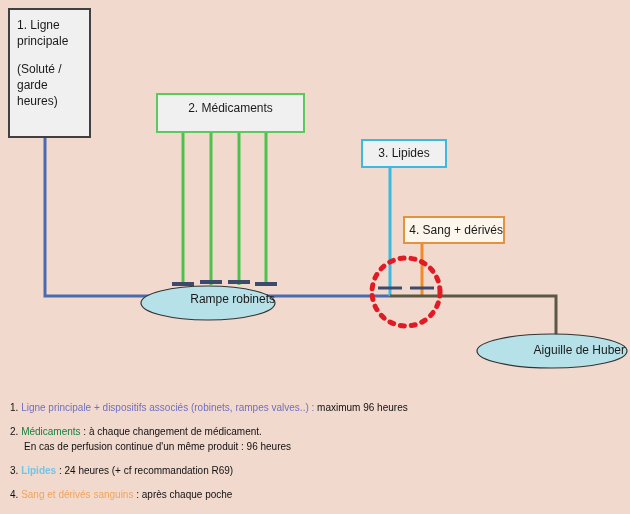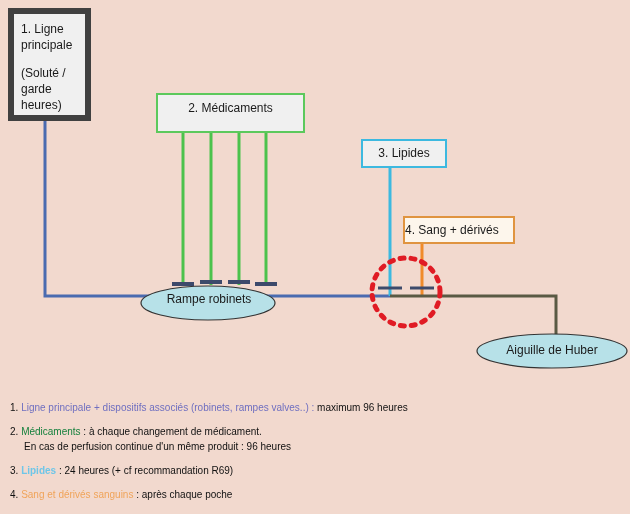--- a/index.html
+++ b/index.html
@@ -24,51 +24,51 @@
   .box {
     position: absolute;
     box-sizing: border-box;
     background: #f0f0f0;
     font-size: 12px;
     color: #1a1a1a;
     line-height: 16px;
     z-index: 5;
   }
   #box-main {
-    left: 8px; top: 8px; width: 83px; height: 113px;
-    border: 6px solid #404040;
+    left: 8px; top: 8px; width: 83px; height: 130px;
+    border: 2px solid #404040;
     padding: 7px 6px 0 7px;
   }
   #box-main .para2 { margin-top: 12px; }
   #box-meds {
     left: 156px; top: 93px; width: 149px; height: 40px;
     border: 2px solid #5cc95c;
     text-align: center;
     line-height: 27px;
   }
   #box-lipides {
     left: 361px; top: 139px; width: 86px; height: 29px;
     border: 2px solid #3cb9e0;
     text-align: center;
     line-height: 25px;
   }
   #box-sang {
-    left: 403px; top: 216px; width: 112px; height: 28px;
+    left: 403px; top: 216px; width: 102px; height: 28px;
     border: 2px solid #e09440;
     background: #fdf6ec;
-    text-align: left;
+    text-align: right;
     line-height: 24px;
   }
   
   .ell-label {
     position: absolute;
     font-size: 12px;
     color: #1a1a1a;
     z-index: 6;
-    text-align: center;
+    text-align: right;
     white-space: nowrap;
   }
   #lbl-rampe { left: 143px; top: 292px; width: 132px; }
   #lbl-aiguille { left: 479px; top: 343px; width: 146px; }
   
   #legend {
     position: absolute;
     left: 10px; top: 400px;
     width: 612px;
     font-size: 10px;

